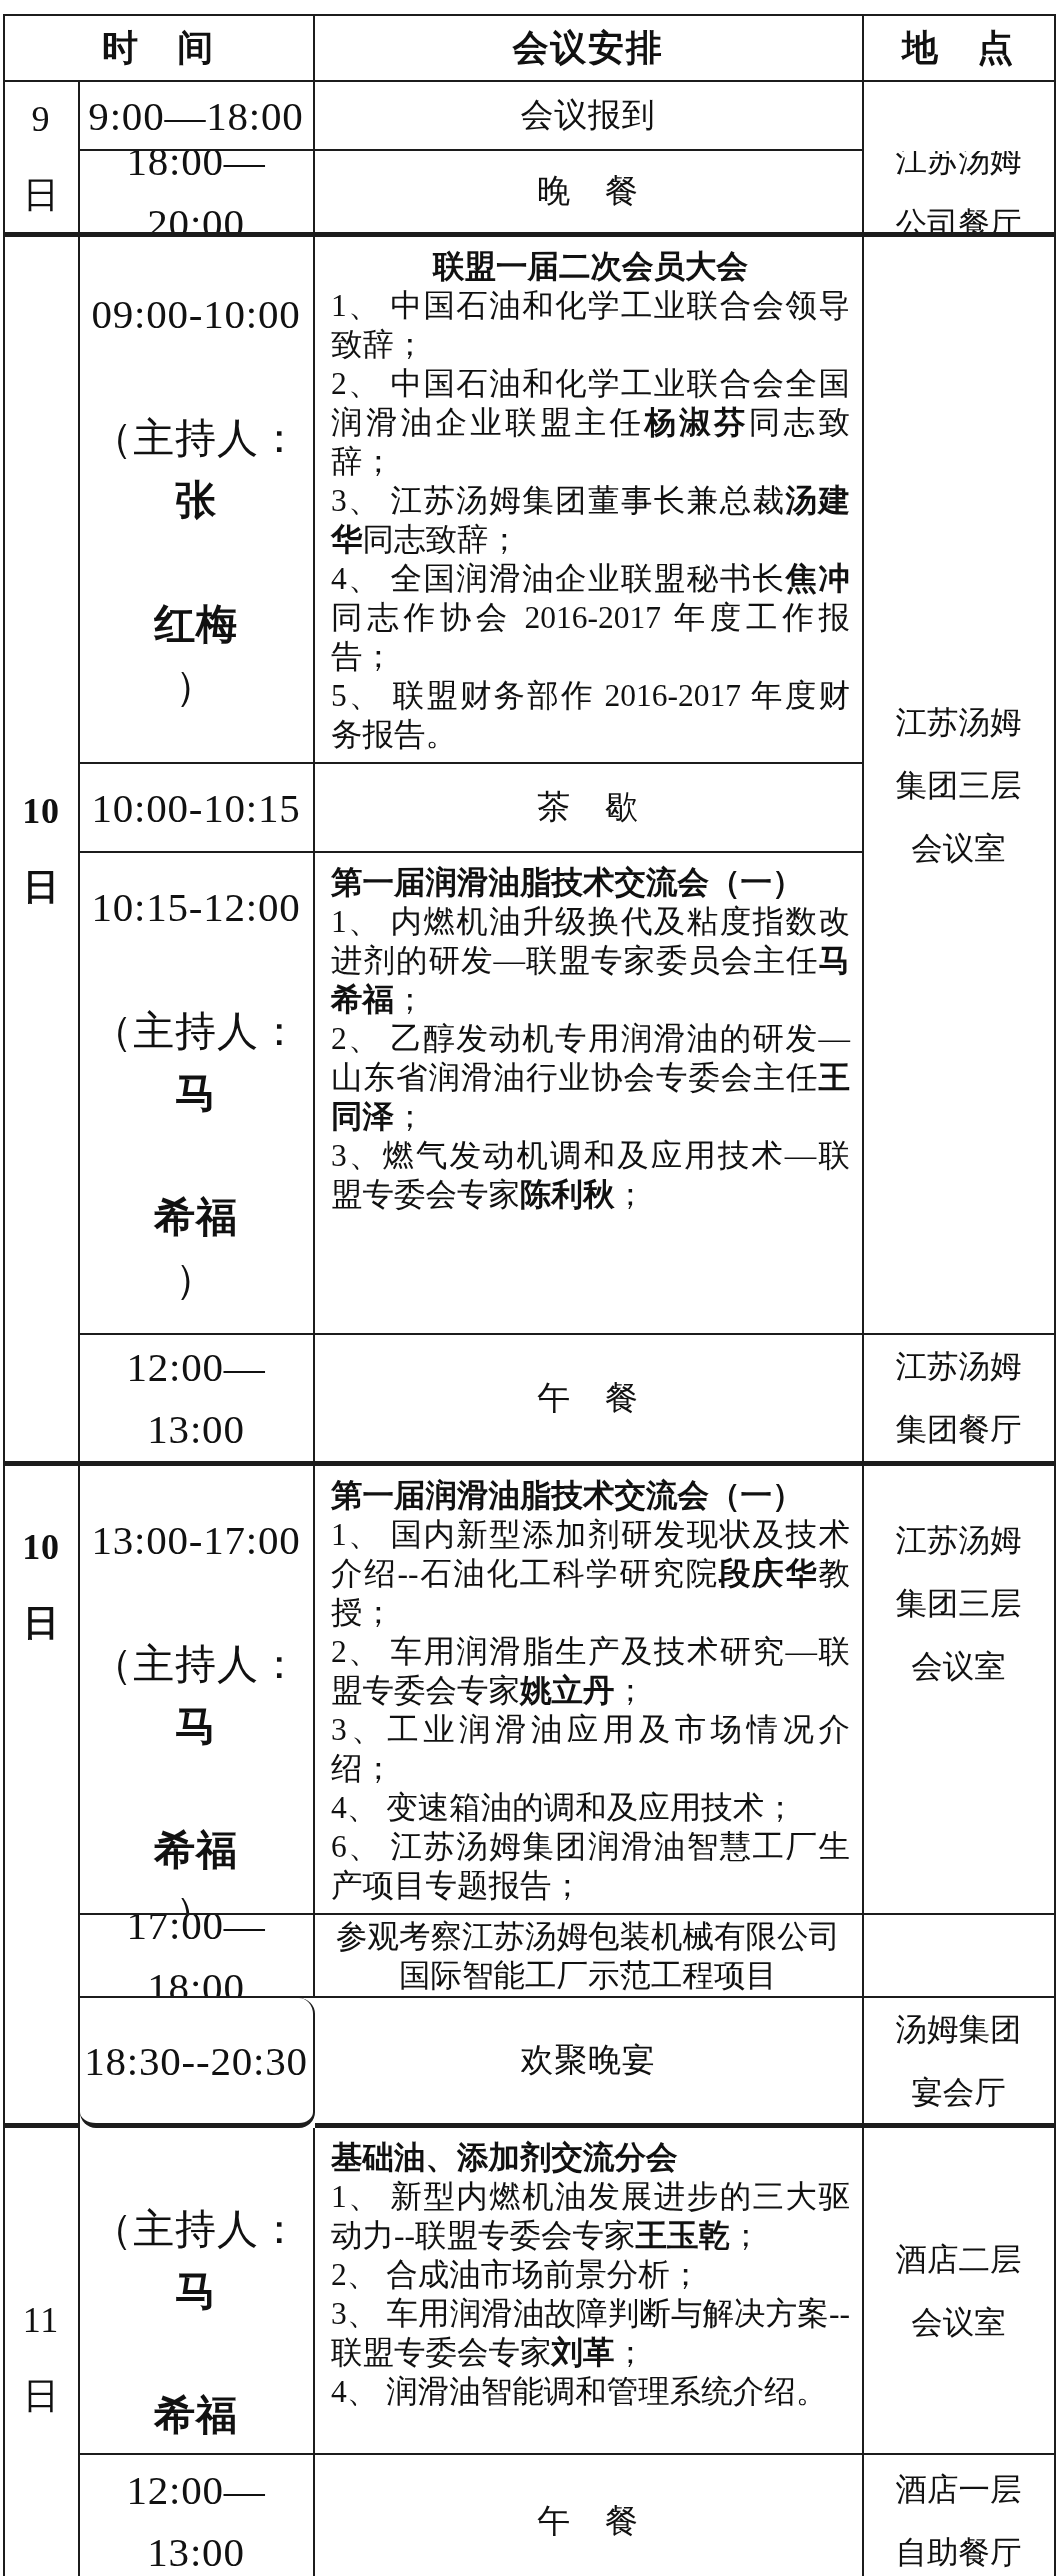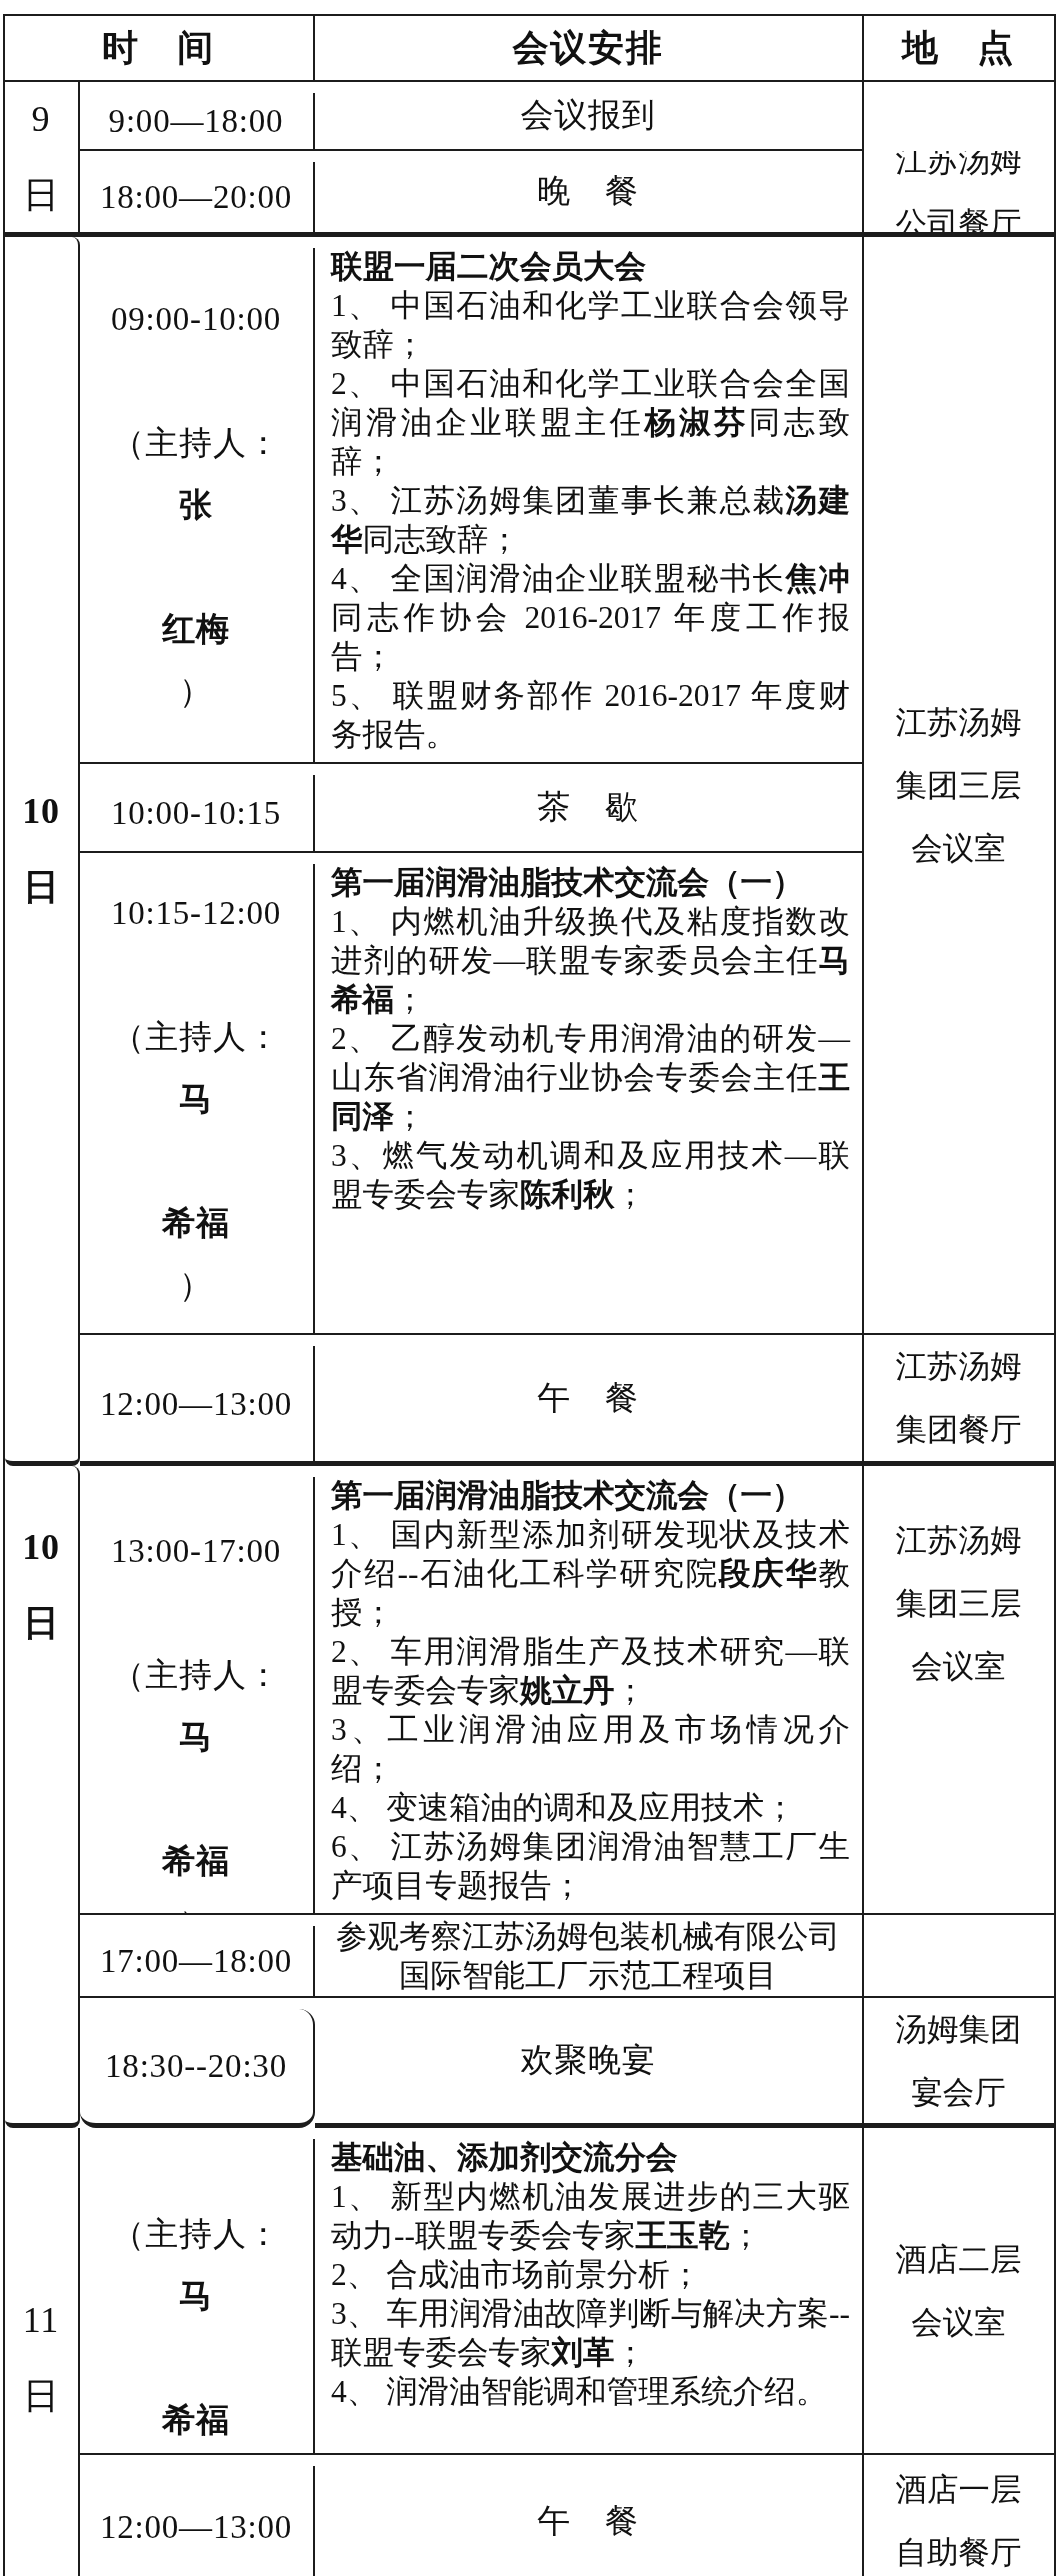--- a/index.html
+++ b/index.html
@@ -28,24 +28,24 @@
     text-align:center;
     overflow:hidden;
   }
   .last-col{border-right:none;}
   .last-row{border-bottom:none;}
   .thick{border-bottom-width:5px;}
   
   .hdr{font-weight:bold;font-size:36px;letter-spacing:1.7px;}
   
   .day{font-size:36px;line-height:76px;}
-  .day.bold{font-weight:bold;border-radius:8px;}
+  .day.bold{font-weight:bold;}
   .day .num{letter-spacing:0.8px;}
   
-  .time{font-size:33px;line-height:62px;letter-spacing:0.8px;white-space:pre-line;margin-top:11px;}
+  .time{font-size:41px;line-height:62px;letter-spacing:0.8px;white-space:pre-line;}
   
   .simple{font-size:33px;letter-spacing:0.8px;}
   
   .agenda{
     align-items:stretch;justify-content:flex-start;
     text-align:justify;
     padding:10px 11.6px 6.6px 16.6px;
     font-size:31.5px;line-height:39px;
   }
   .agenda p{margin:0;}
@@ -80,21 +80,21 @@
   <div class="cell simple thick" style="grid-column:3;grid-row:3;">晚　餐</div>
   <div class="cell loc last-col thick" style="grid-column:4;grid-row:3;">江苏汤姆
 公司餐厅</div>
 
   <div class="cell day bold thick" style="grid-column:1;grid-row:4/8;">
     <div class="num">10</div>
     <div>日</div>
   </div>
 
   <div class="cell time" style="grid-column:2;grid-row:4;"><span>09:00-10:00</span><br><span>（主持人：</span><b>张</b><br><b>红梅</b><span>）</span></div>
-  <div class="cell agenda" style="grid-column:3;grid-row:4;">
+  <div class="cell agenda" style="grid-column:3;grid-row:4;align-items:center;">
     <p class="agenda-title">联盟一届二次会员大会</p>
     <p><span>1、 中国石油和化学工业联合会领导致辞；</span></p>
     <p><span>2、 中国石油和化学工业联合会全国润滑油企业联盟主任</span><b>杨淑芬</b><span>同志致辞；</span></p>
     <p><span>3、 江苏汤姆集团董事长兼总裁</span><b>汤建华</b><span>同志致辞；</span></p>
     <p><span>4、 全国润滑油企业联盟秘书长</span><b>焦冲</b><span>同志作协会 2016-2017 年度工作报告；</span></p>
     <p><span>5、 联盟财务部作 2016-2017 年度财务报告。</span></p>
   </div>
   <div class="cell loc last-col" style="grid-column:4;grid-row:4/7;">江苏汤姆
 集团三层
 会议室</div>

